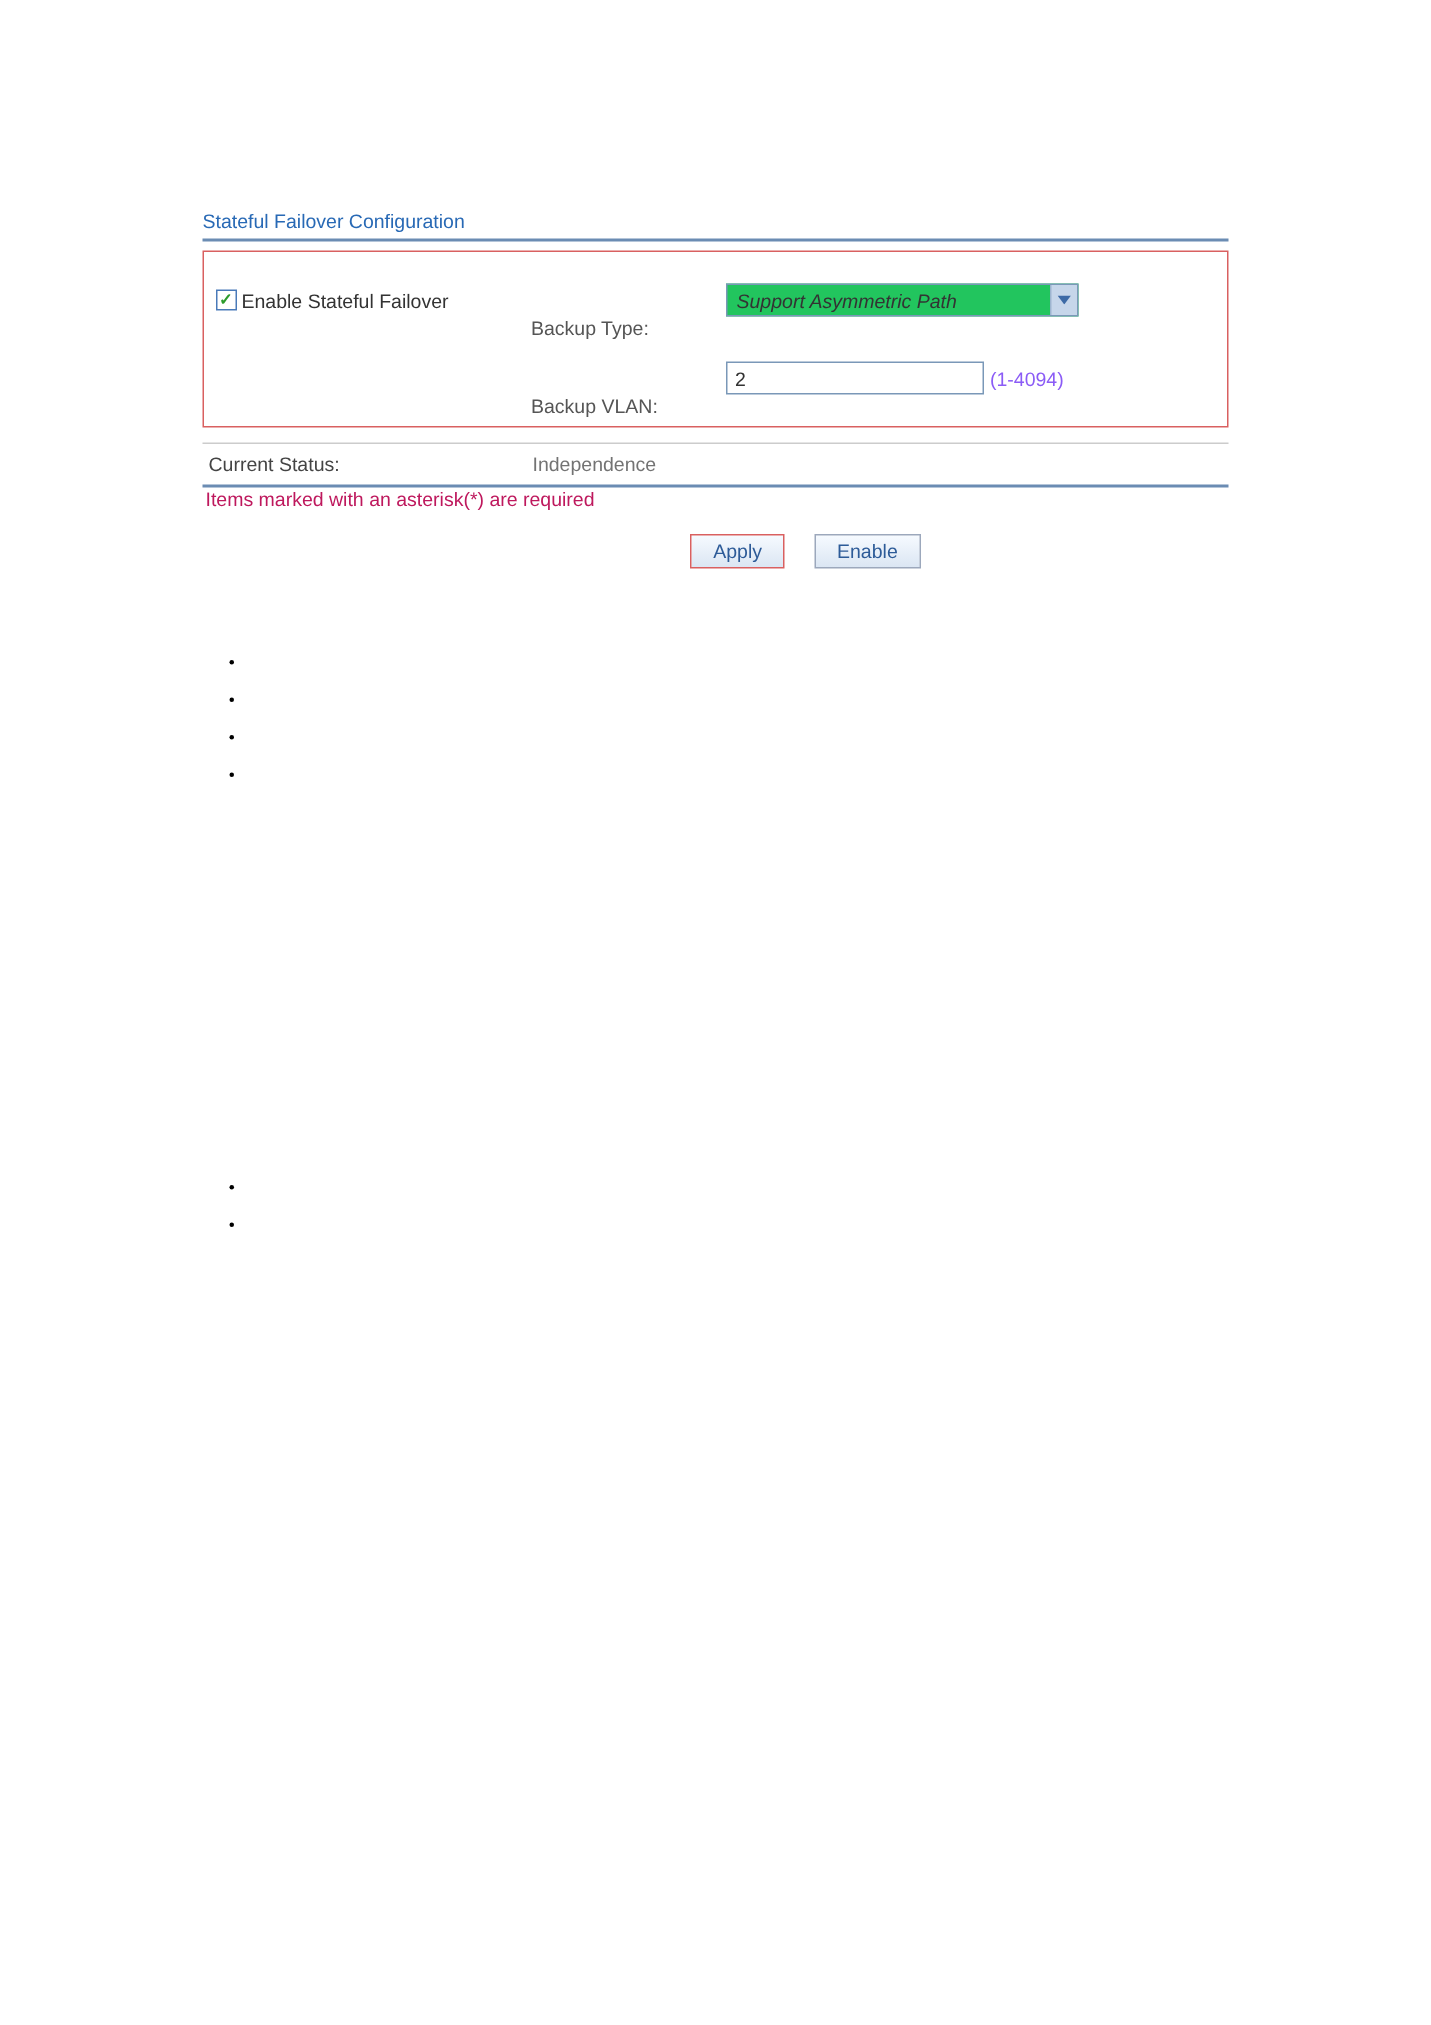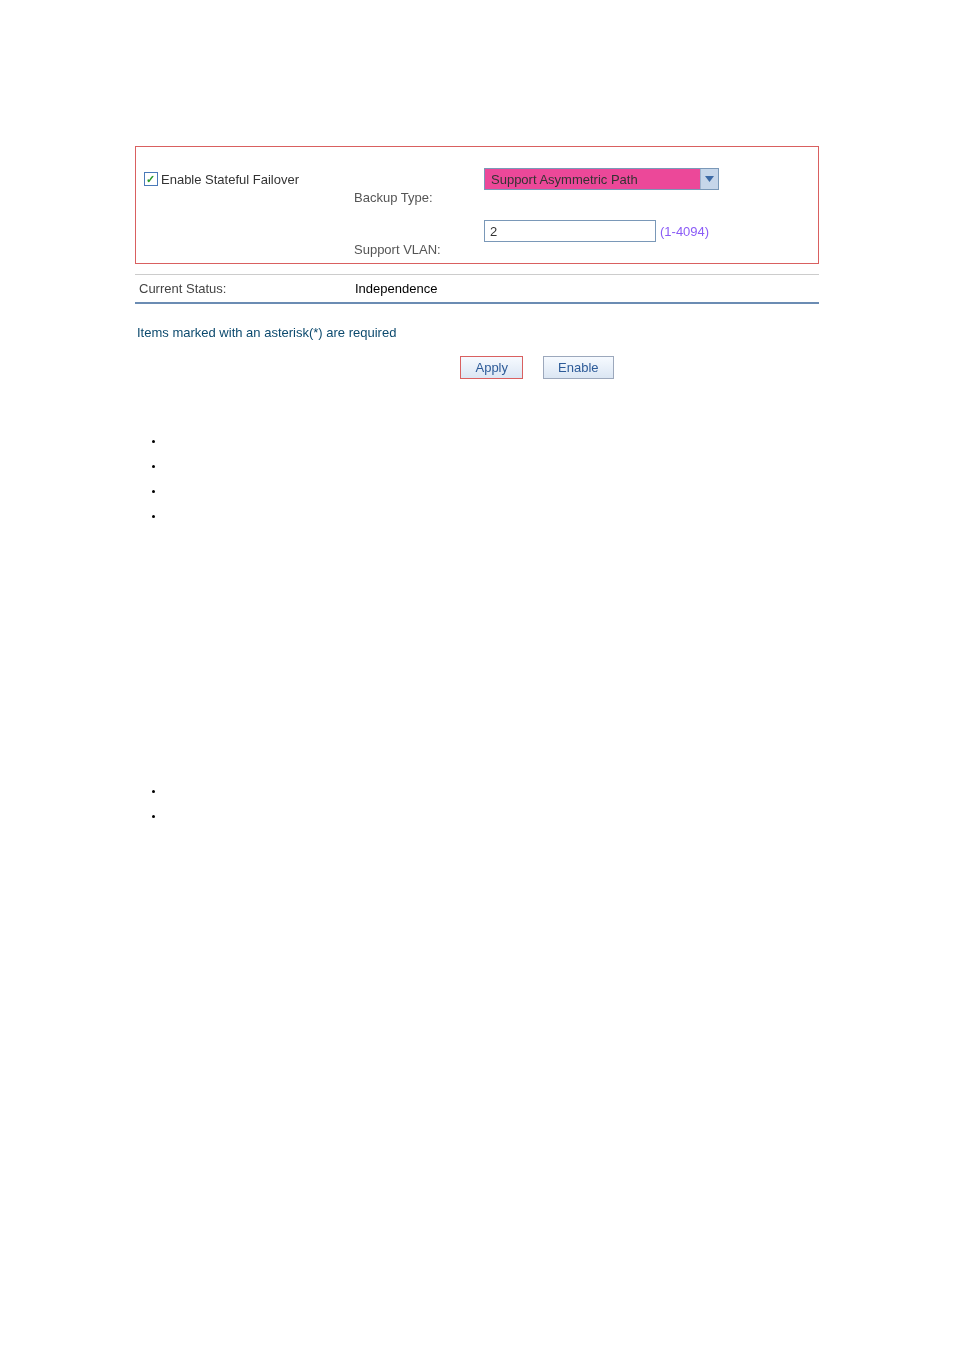--- a/index.html
+++ b/index.html
@@ -63,23 +63,24 @@
       height: 10px;
       color: #2c9b2c;
       font-size: 11px;
       line-height: 10px;
       font-weight: bold;
     }
     .select-wrap {
       display: flex;
       align-items: stretch;
       border: 1px solid #7a98b8;
-      background: #ec4899;
+      background: #22c55e;
       height: 22px;
       width: 235px;
+      font-style: italic;
     }
     .select-value {
       flex: 1;
       padding: 2px 6px;
       display: flex;
       align-items: center;
       color: #333;
     }
     .select-arrow {
       width: 18px;
@@ -108,26 +109,26 @@
       border-top: 1px solid #ccc;
       border-bottom: 2px solid #6b8cb3;
       padding: 6px 4px;
       display: flex;
     }
     .status-label {
       width: 216px;
       color: #444;
     }
     .status-value {
-      color: #000000;
+      color: #737373;
     }
     .required-note {
-      color: #0c4a6e;
-      font-size: 13px;
-      padding: 21px 0 0 2px;
+      color: #be185d;
+      font-size: 13px;
+      padding: 0 0 0 2px;
     }
     .button-row {
       display: flex;
       gap: 20px;
       justify-content: center;
       margin-top: 16px;
       padding-left: 120px;
       align-items: center;
     }
     .btn {
@@ -151,20 +152,21 @@
       color: #000;
       font-size: 10px;
       line-height: 25px;
       height: 25px;
     }
   </style>
 </head>
 <body>
 
 <div class="container">
+  <div class="section-title">Stateful Failover Configuration</div>
 
   <div class="config-box">
     <div class="config-row">
       <div class="col-checkbox">
         <span class="checkbox-wrap">
           <span class="checkbox-check">✓</span>
         </span>
         <span>Enable Stateful Failover</span>
       </div>
       <div class="col-label">Backup Type:</div>
@@ -175,21 +177,21 @@
             <svg width="9" height="6" viewBox="0 0 9 6">
                 <path d="M0 0 L9 0 L4.5 6 Z" fill="#3d6aa6"></path>
               </svg>
           </div>
         </div>
       </div>
     </div>
 
     <div class="config-row">
       <div class="col-checkbox"></div>
-      <div class="col-label">Support VLAN:</div>
+      <div class="col-label">Backup VLAN:</div>
       <div class="col-input">
         <input type="text" class="text-input" value="2" style="">
         <span class="range-hint">(1-4094)</span>
       </div>
     </div>
   </div>
 
   <div class="status-bar">
     <div class="status-label">Current Status:</div>
     <div class="status-value">Independence</div>

